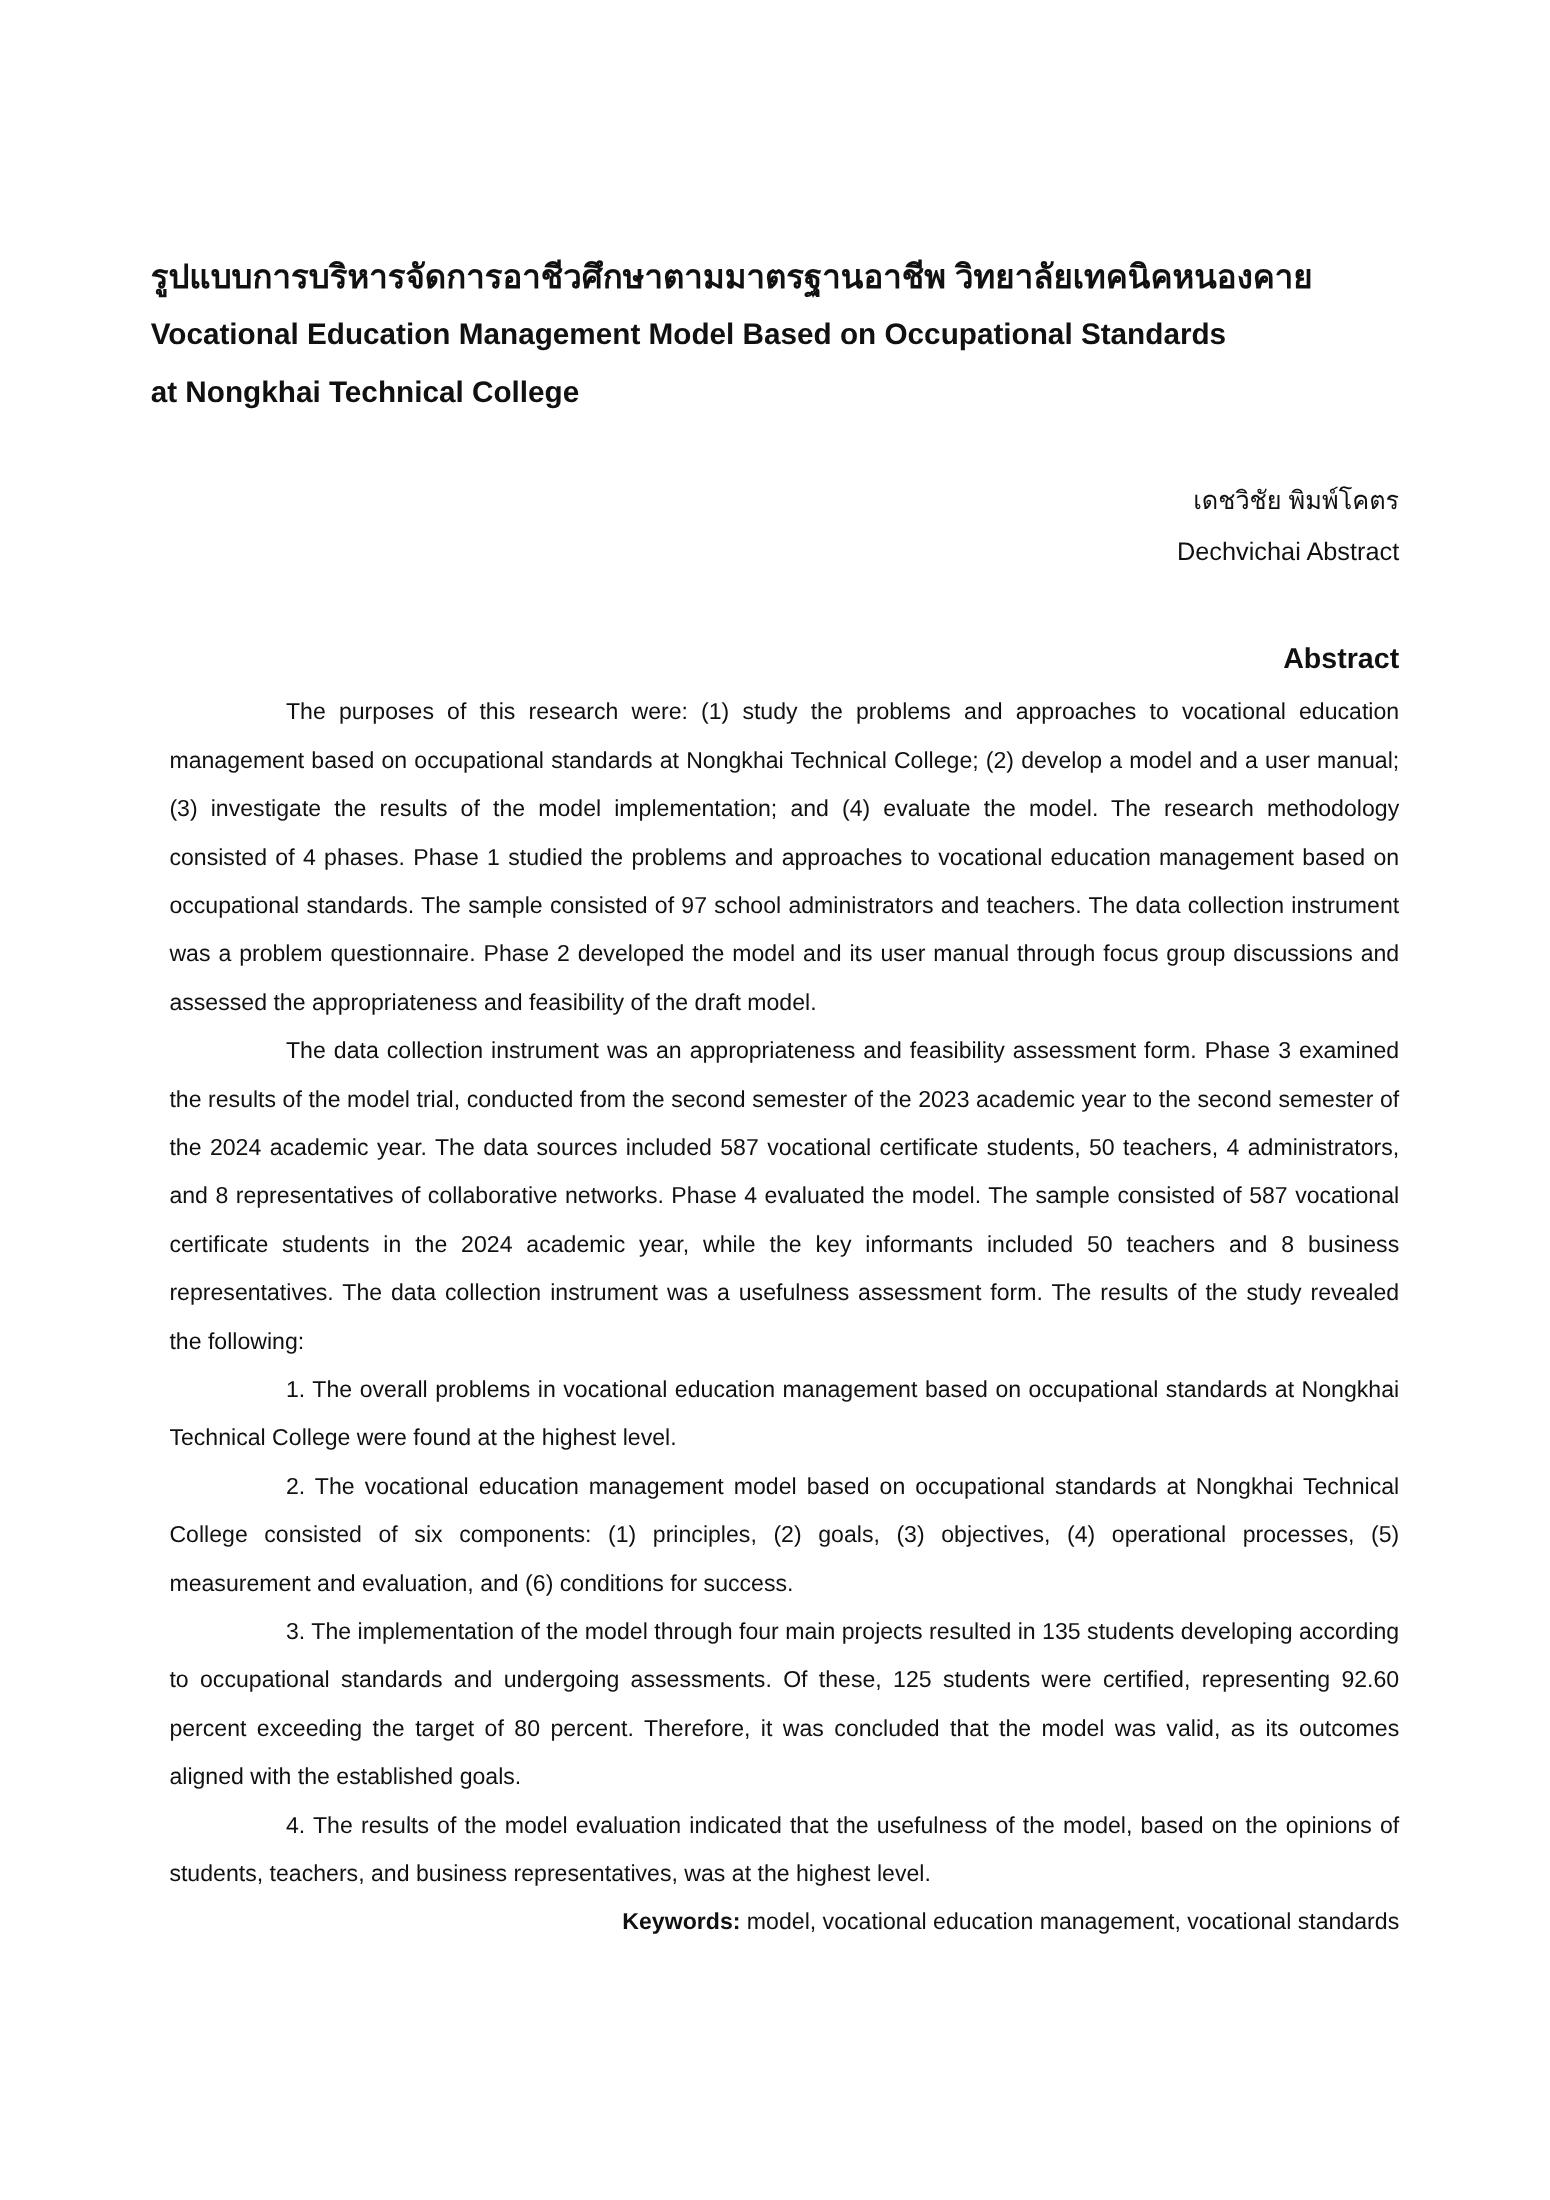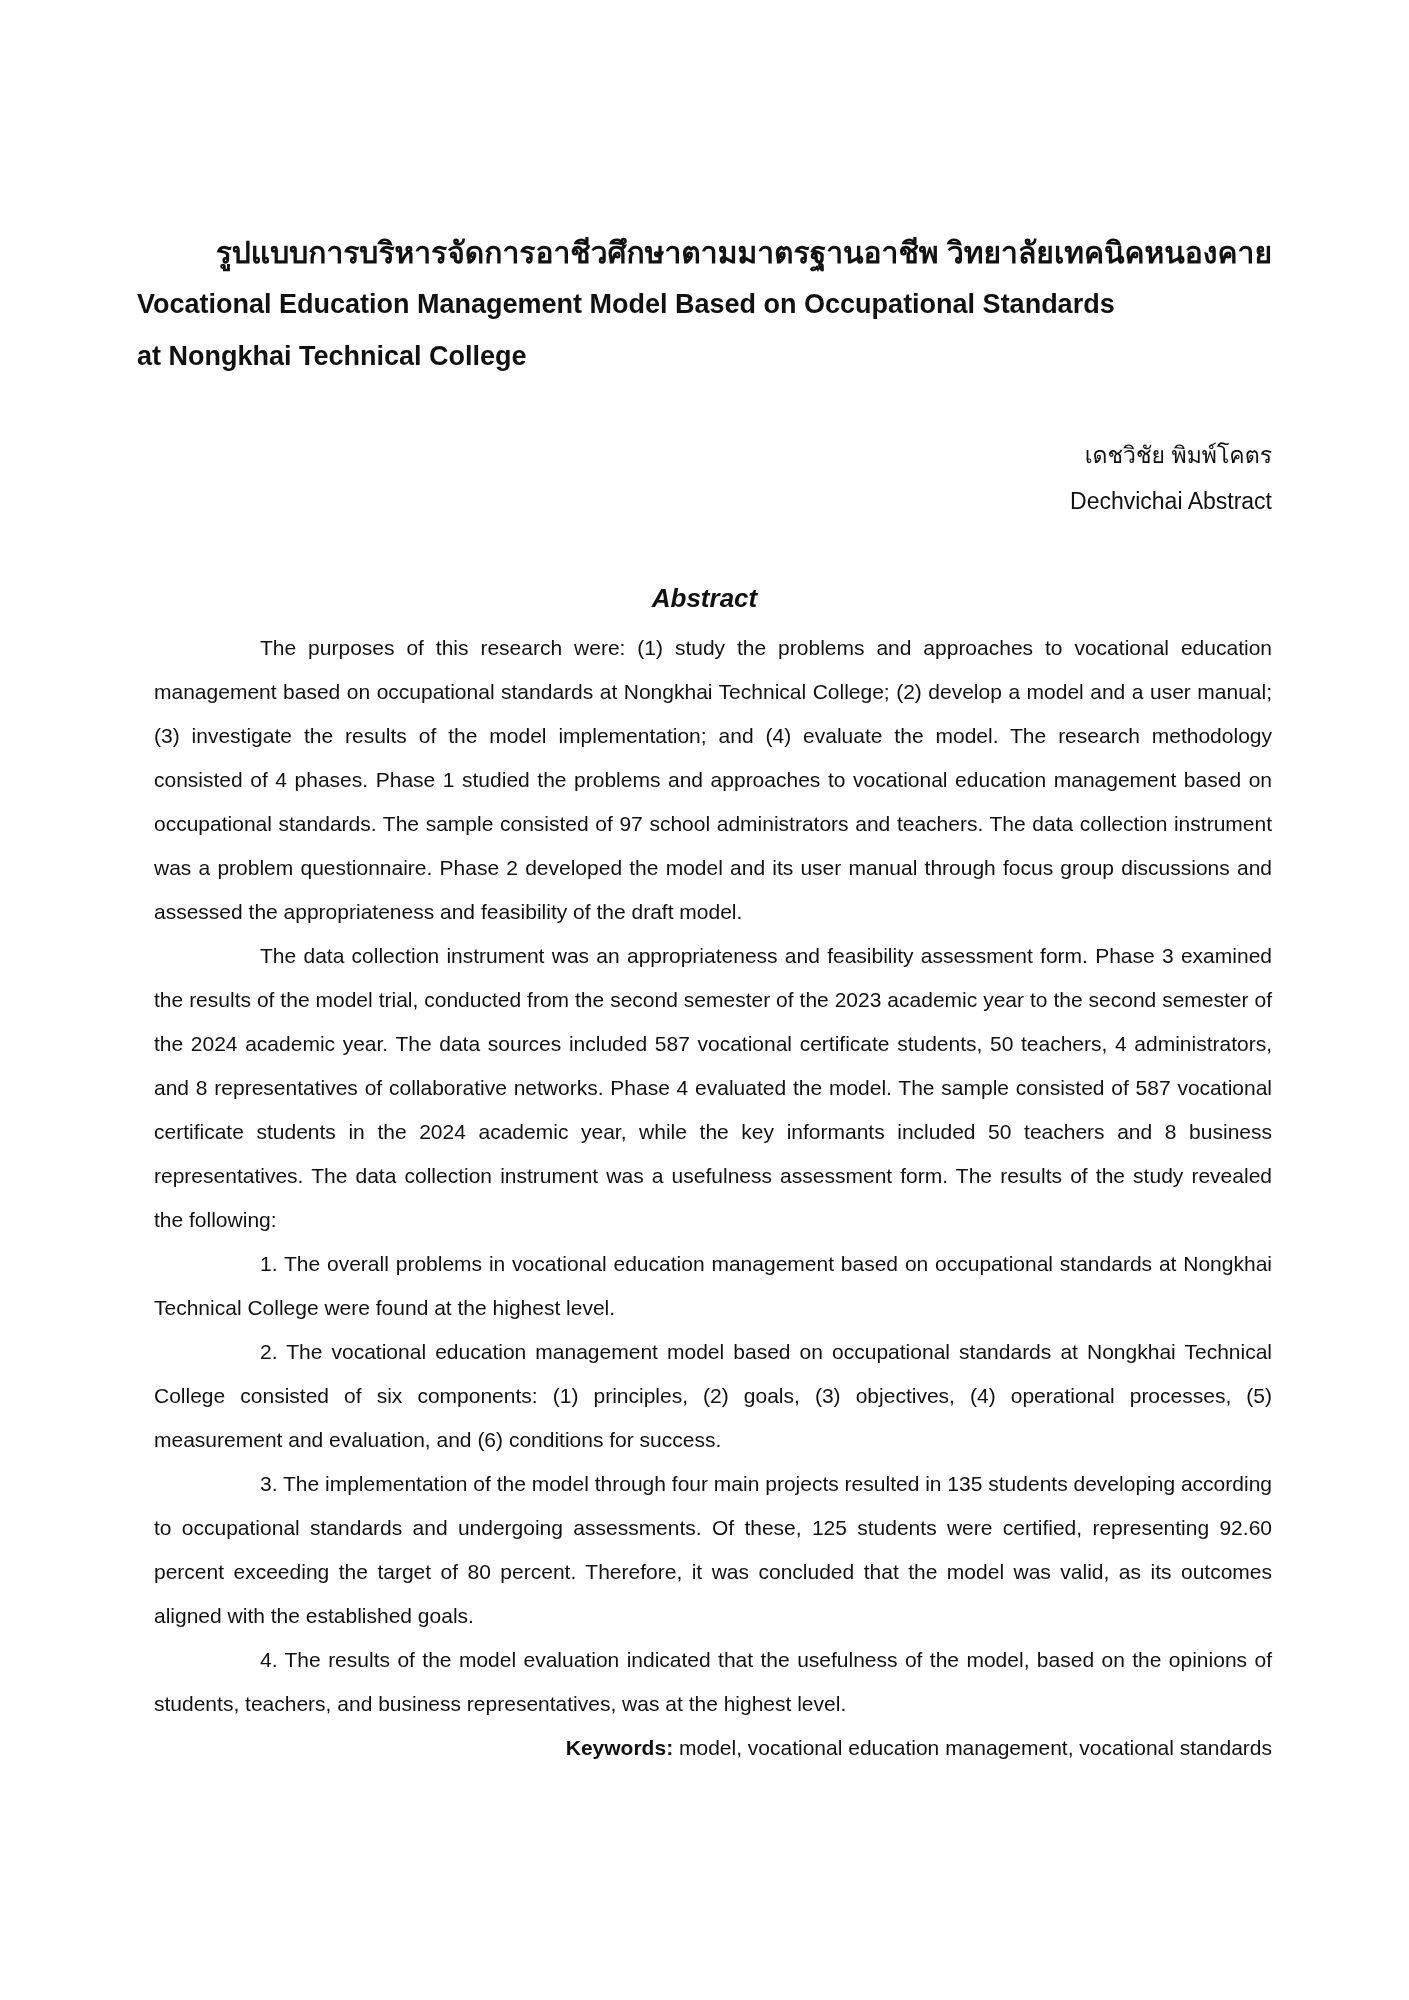--- a/index.html
+++ b/index.html
@@ -19,43 +19,42 @@
   .content {
     margin: 0 137px;
   }
   h1, h2, h3, p {
     margin: 0;
     padding: 0;
     font-weight: normal;
   }
   .title-th {
     padding-top: 228px;
-    text-align: right;
+    text-align: left;
     font-size: 30px;
     line-height: 50px;
     font-weight: bold;
   }
   .title-en {
     font-size: 27px;
     line-height: 52px;
     font-weight: bold;
   }
   .authors {
     margin-top: 50px;
     text-align: right;
     font-size: 23px;
     line-height: 46px;
   }
   .abstract-heading {
     margin: 54px 0 8px 0;
-    text-align: center;
+    text-align: right;
     font-size: 26px;
     line-height: 40px;
     font-weight: bold;
-    font-style: italic;
   }
   .body-para {
     font-size: 21px;
     line-height: 44px;
     text-align: justify;
     text-indent: 106px;
     margin-left: 17px;
   }
   .keywords {
     font-size: 21px;

